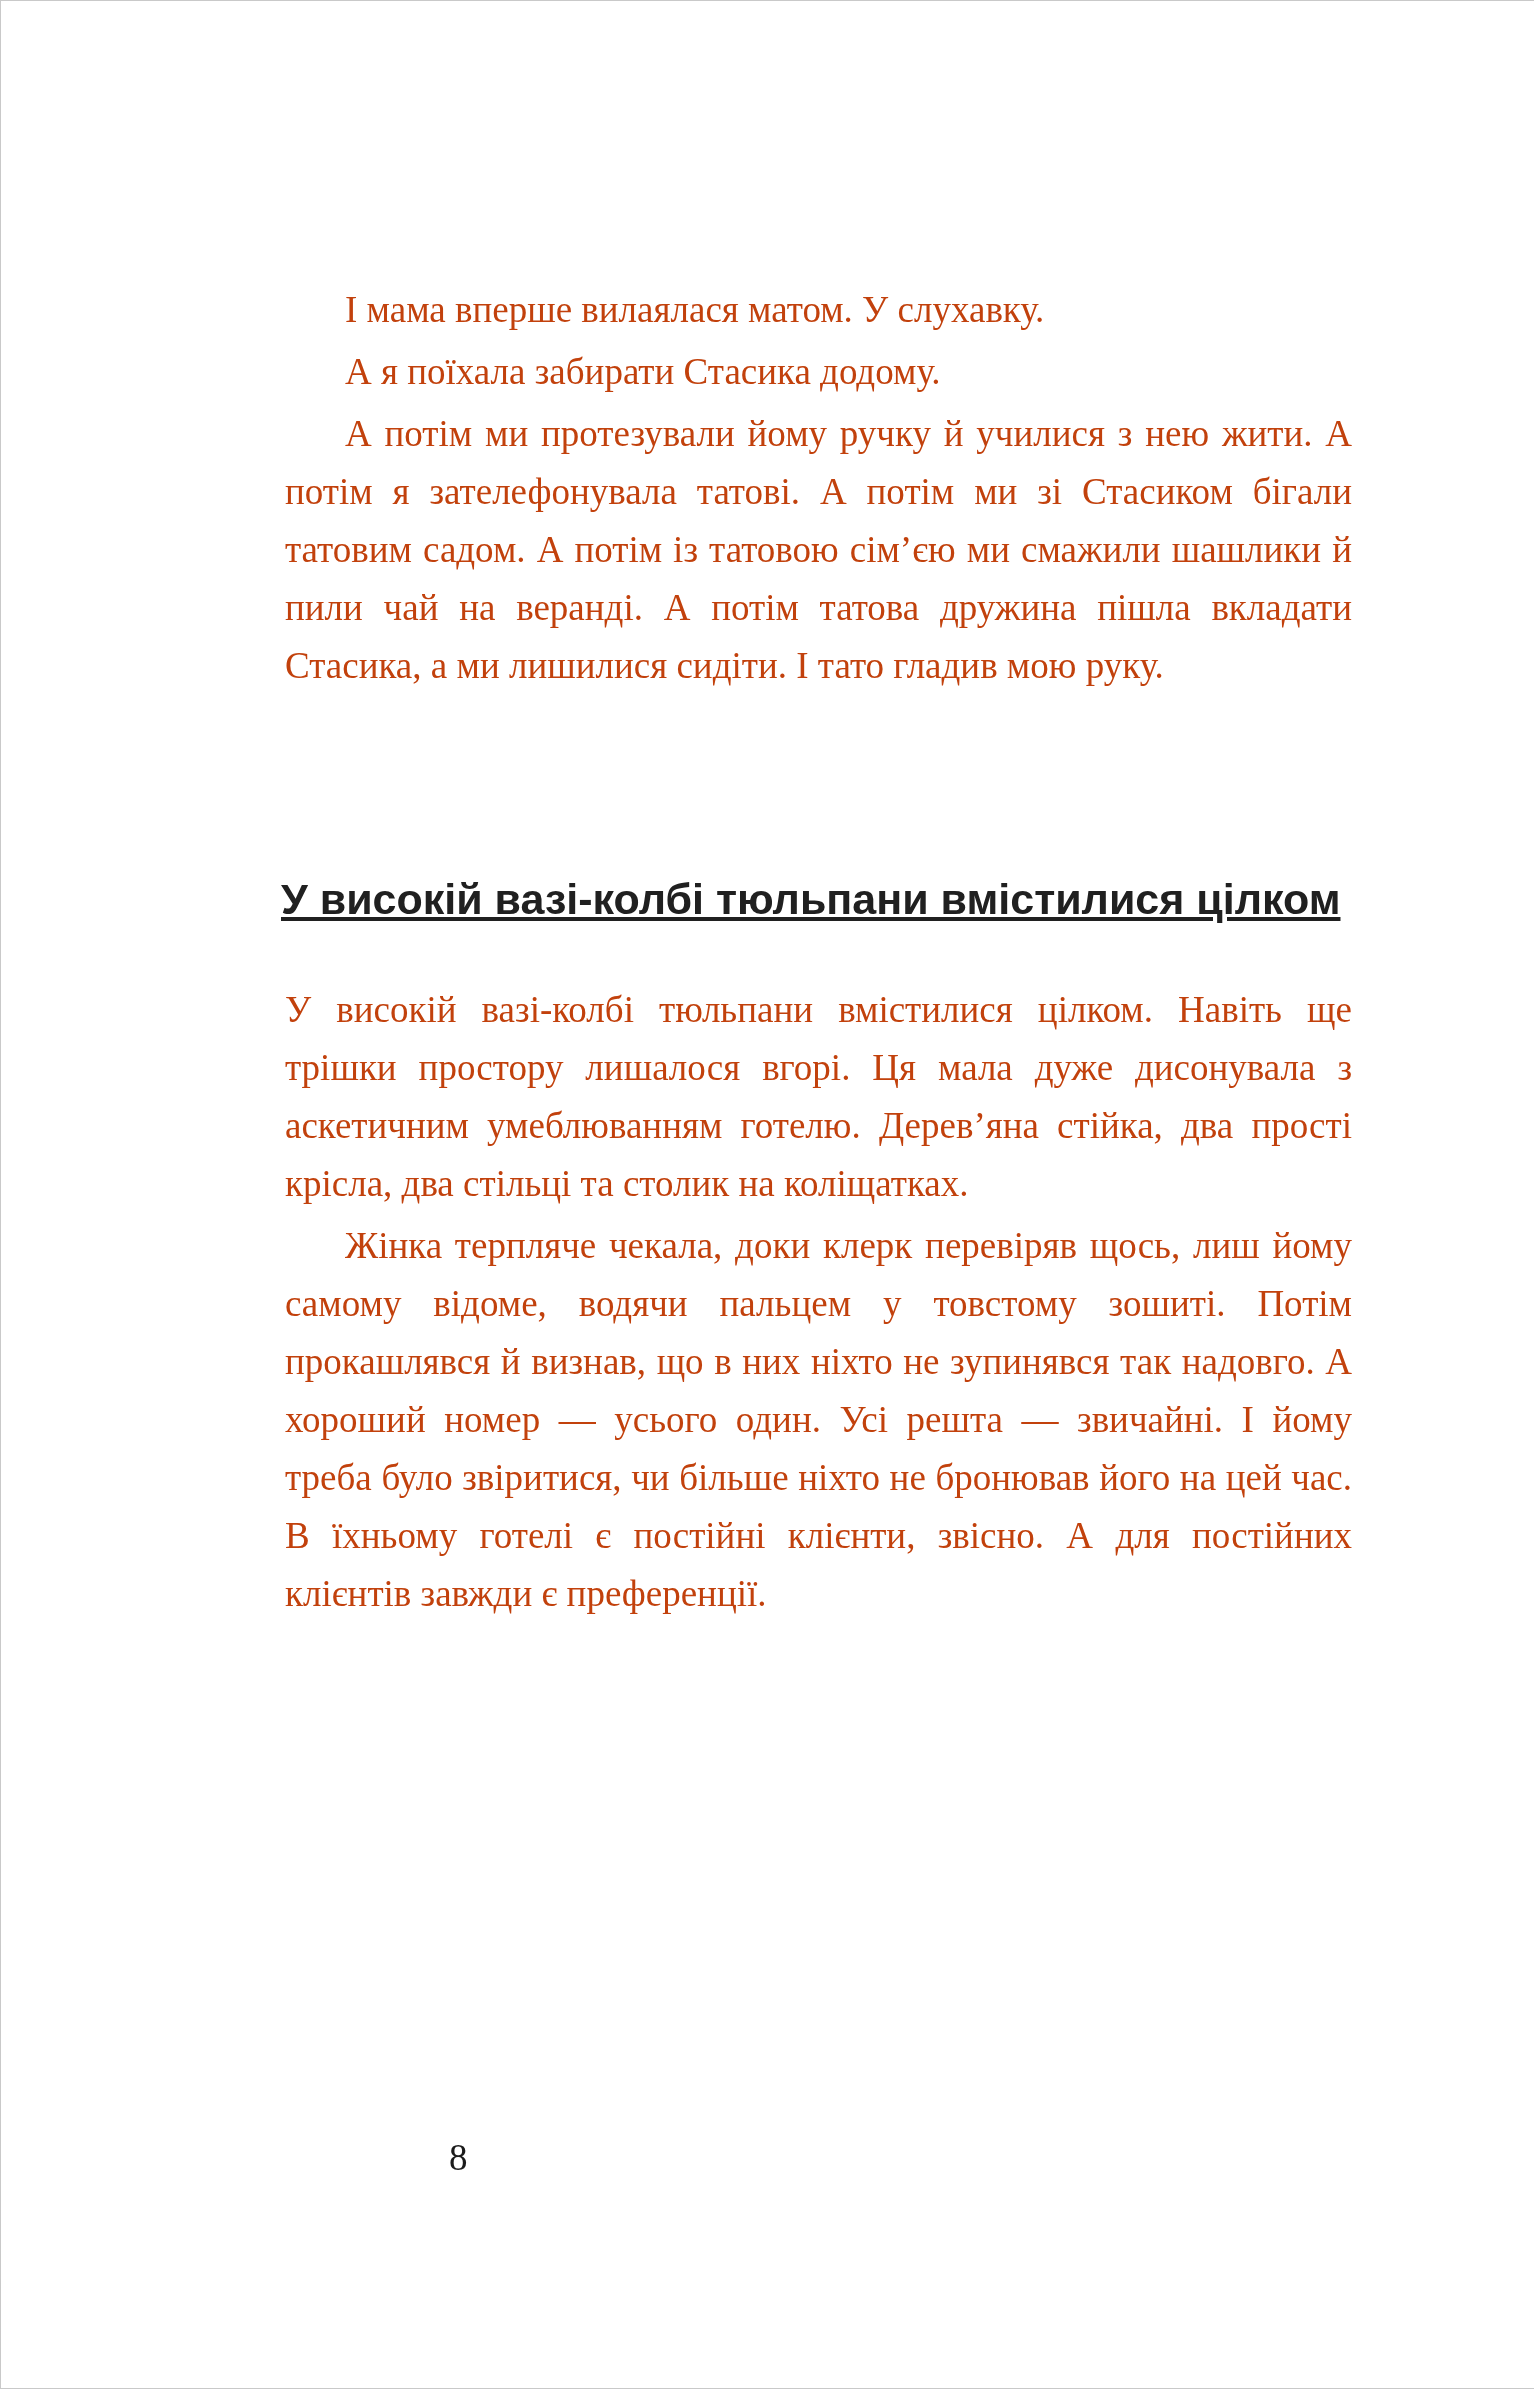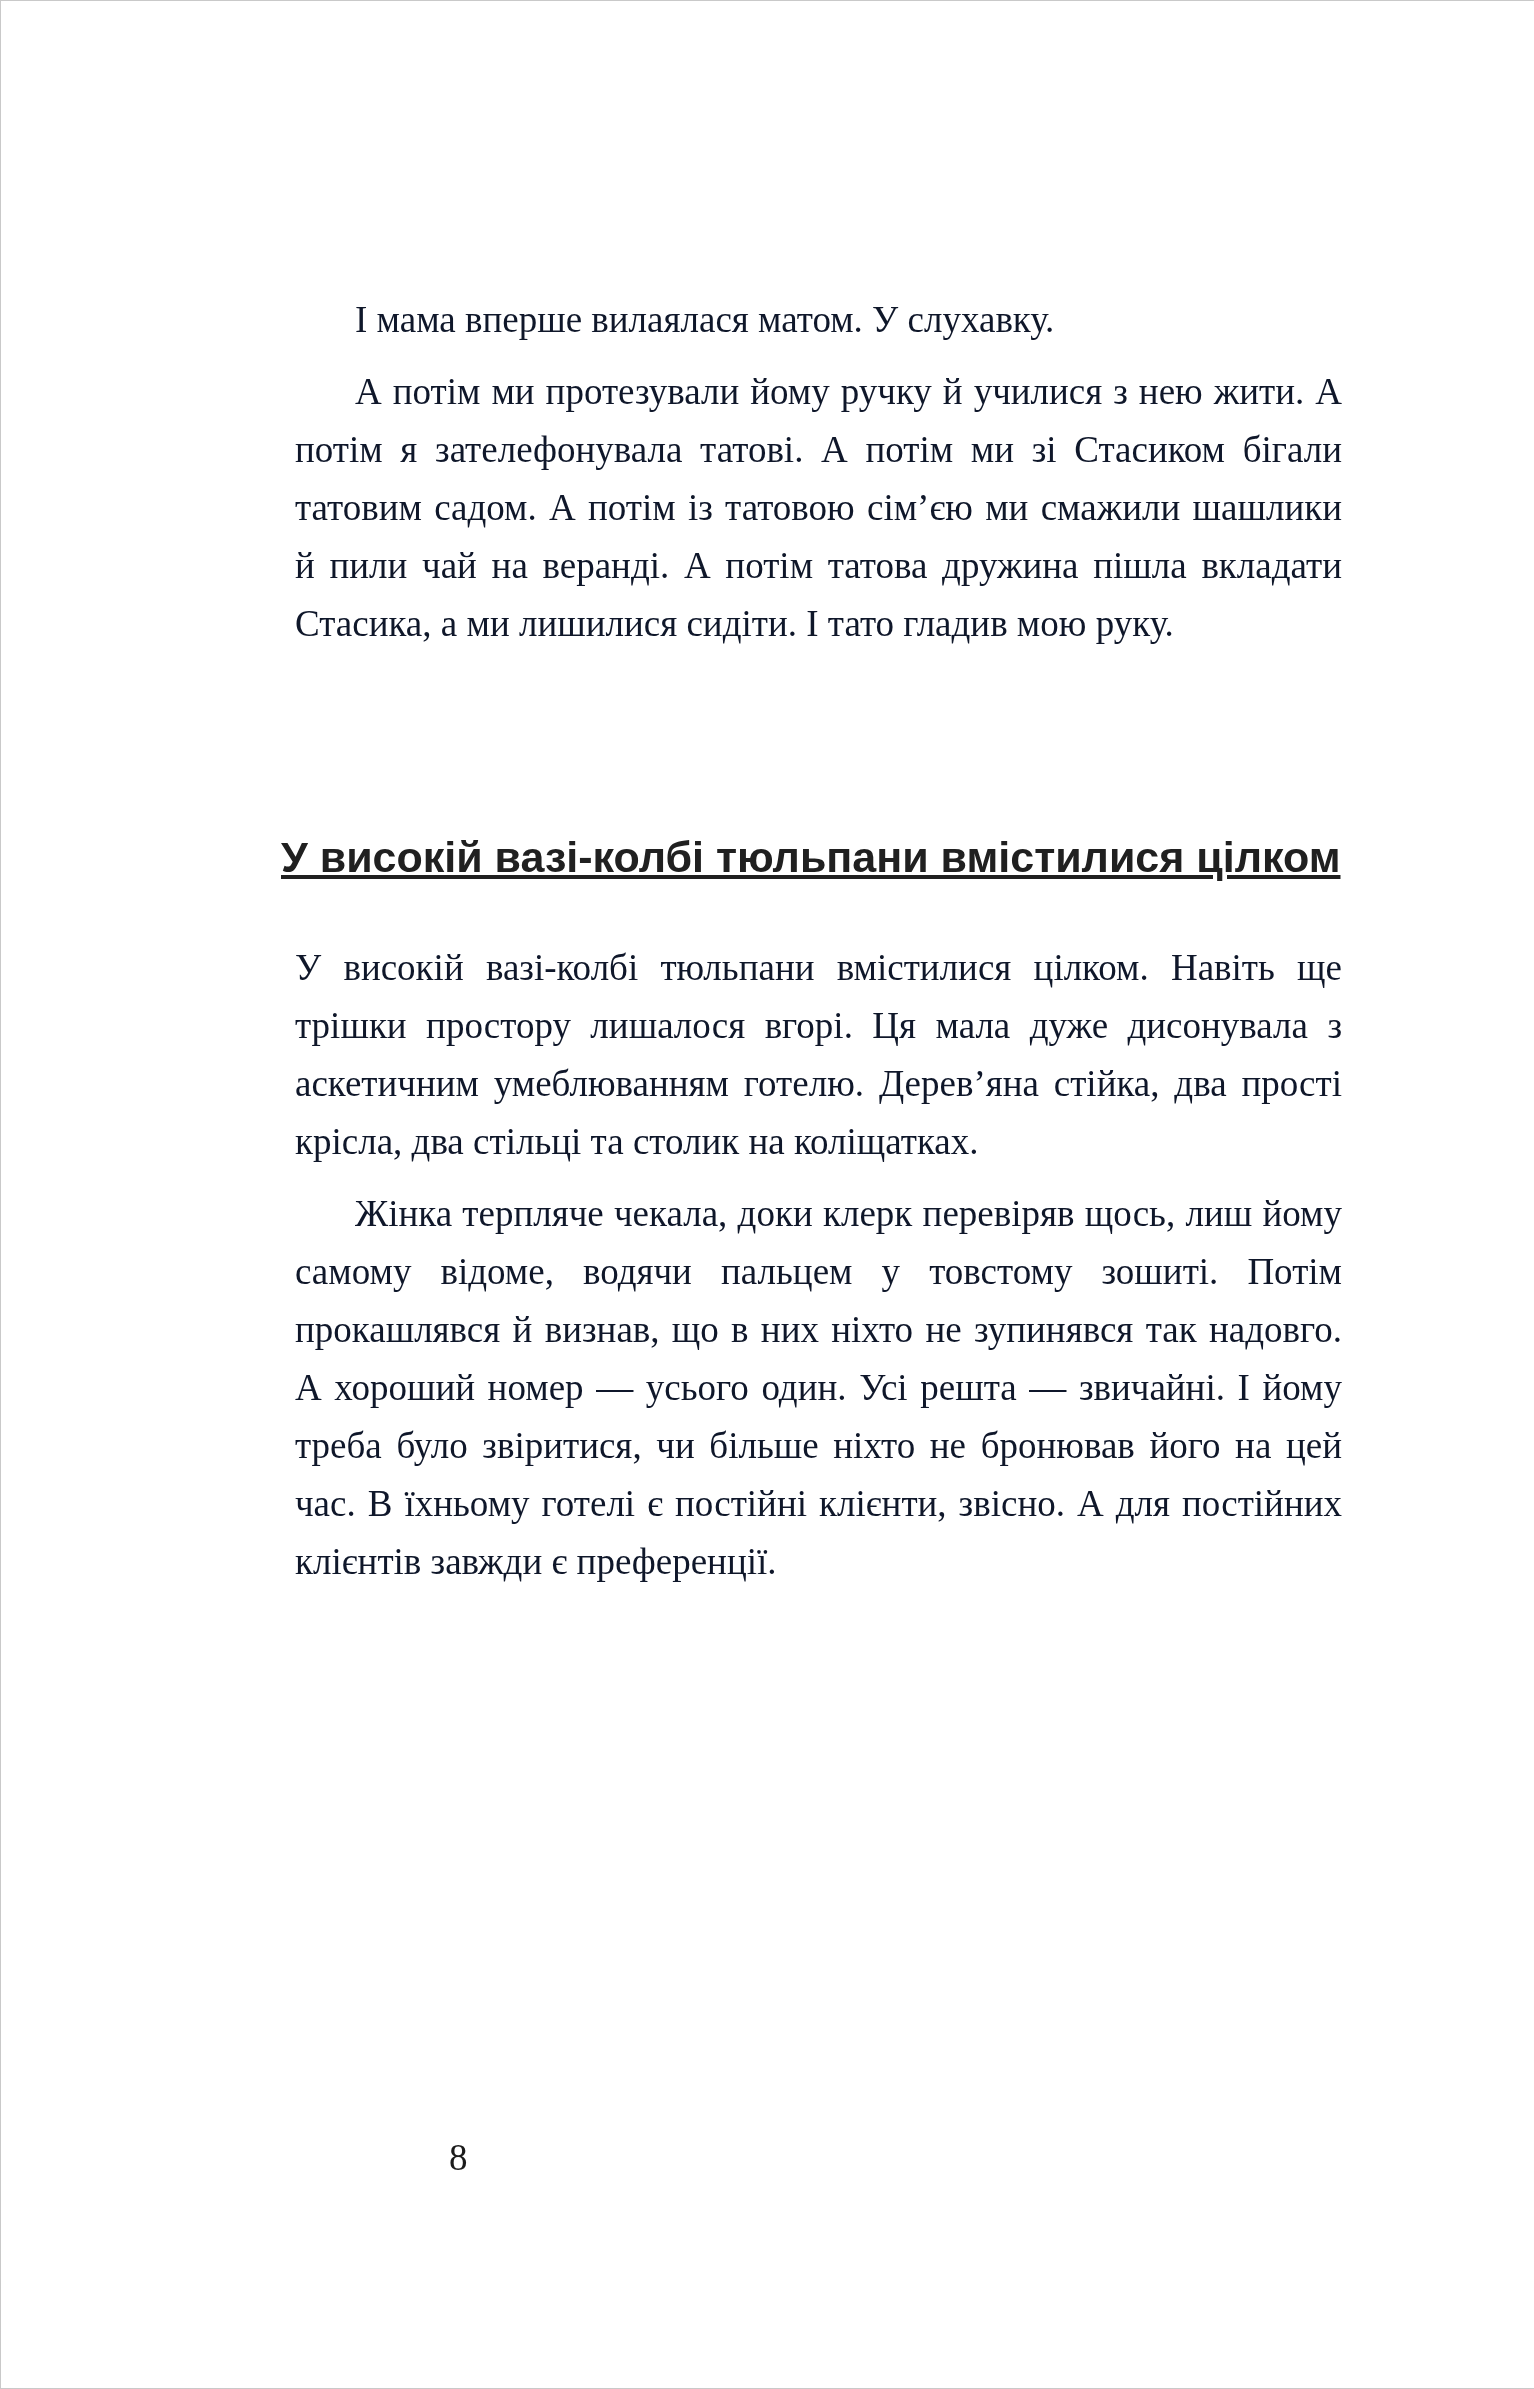--- a/index.html
+++ b/index.html
@@ -16,25 +16,25 @@
     box-sizing: border-box;
     overflow: hidden;
   }
   .content {
     position: absolute;
     left: 280px;
     top: 276px;
     width: 1075px;
   }
   .body-par {
-    margin: 14px;
+    margin: 4px;
     font-family: "Liberation Serif", "DejaVu Serif", serif;
     font-size: 37px;
     line-height: 58px;
-    color: #0f172a;
+    color: #c2410c;
     text-align: justify;
     text-indent: 60px;
   }
   .body-par.no-indent {
     text-indent: 0;
   }
   .chapter-heading {
     margin: 172px 0 50px 0;
     font-family: "Liberation Sans", "DejaVu Sans", sans-serif;
     font-weight: 700;
@@ -55,20 +55,21 @@
   }
 </style>
 </head>
 <body>
 
 <div class="page">
 
   <div class="content">
 
     <p class="body-par">І мама вперше вилаялася матом. У слухавку.</p>
+    <p class="body-par">А я поїхала забирати Стасика додому.</p>
     <p class="body-par">А потім ми протезували йому ручку й училися з нею жити. А потім я зателефонувала татові. А потім ми зі Стасиком бігали татовим садом. А потім із татовою сім’єю ми смажили шашлики й пили чай на веранді. А потім татова дружина пішла вкладати Стасика, а ми лишилися сидіти. І тато гладив мою руку.</p>
 
     <h2 class="chapter-heading">У високій вазі-колбі тюльпани вмістилися цілком</h2>
 
     <p class="body-par no-indent">У високій вазі-колбі тюльпани вмістилися цілком. Навіть ще трішки простору лишалося вгорі. Ця мала дуже дисонувала з аскетичним умеблюванням готелю. Дерев’яна стійка, два прості крісла, два стільці та столик на коліщатках.</p>
     <p class="body-par">Жінка терпляче чекала, доки клерк перевіряв щось, лиш йому самому відоме, водячи пальцем у товстому зошиті. Потім прокашлявся й визнав, що в них ніхто не зупинявся так надовго. А хороший номер — усього один. Усі решта — звичайні. І йому треба було звіритися, чи більше ніхто не бронював його на цей час. В їхньому готелі є постійні клієнти, звісно. А для постійних клієнтів завжди є преференції.</p>
 
   </div>
 
   <div class="page-number">8</div>

